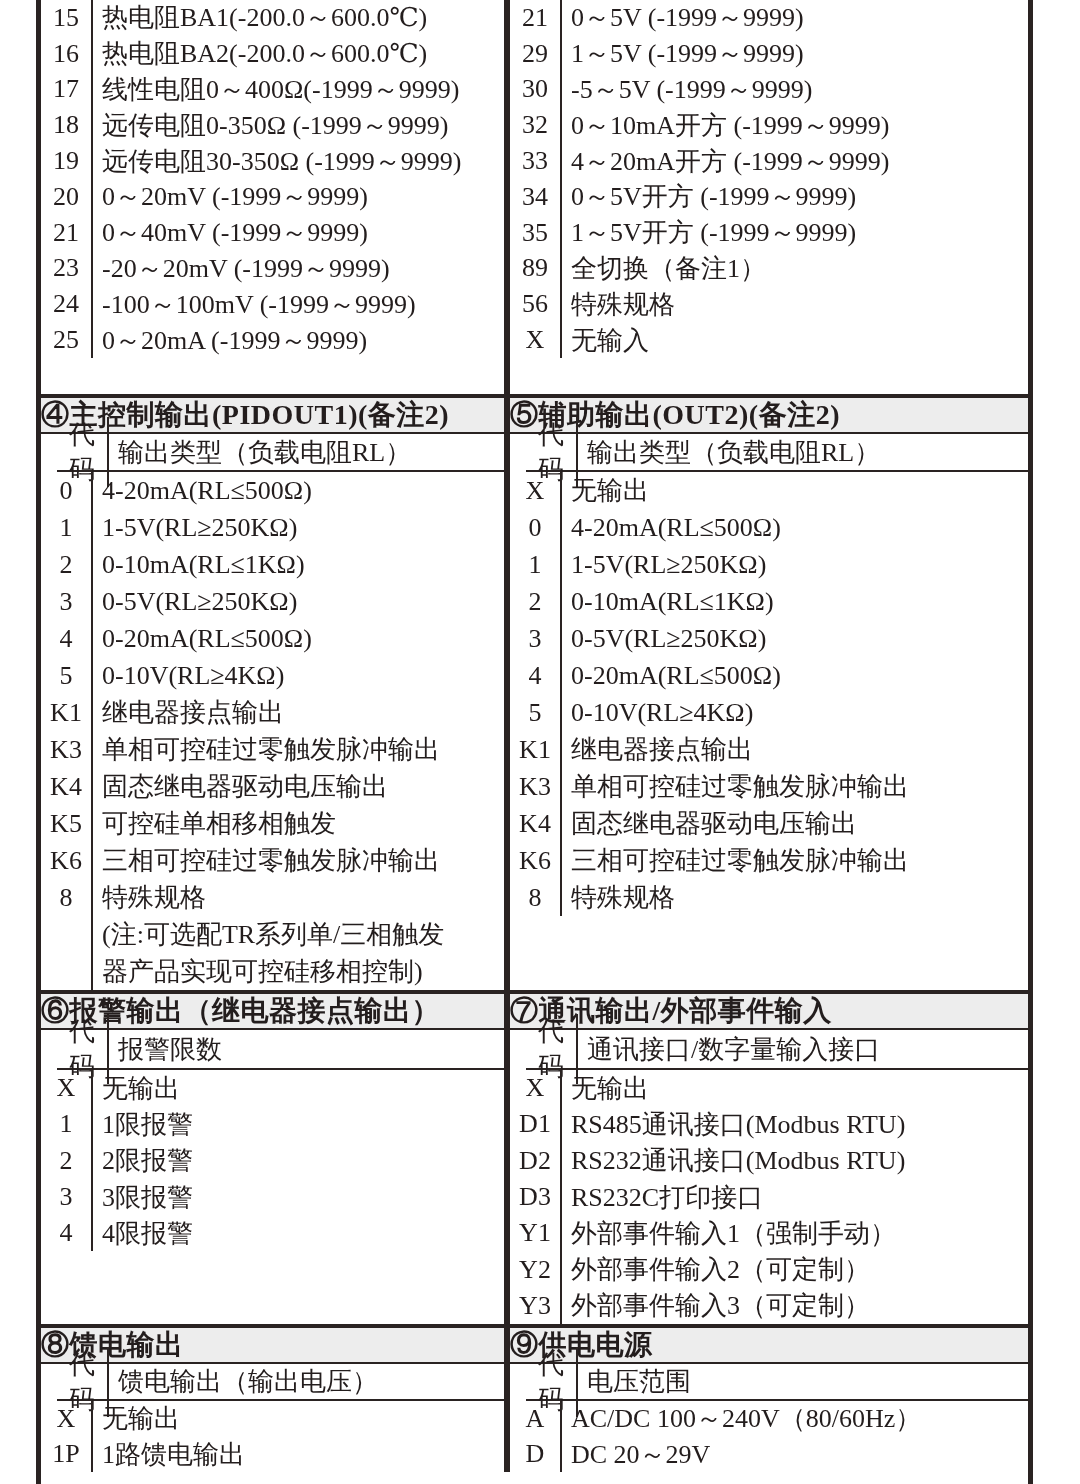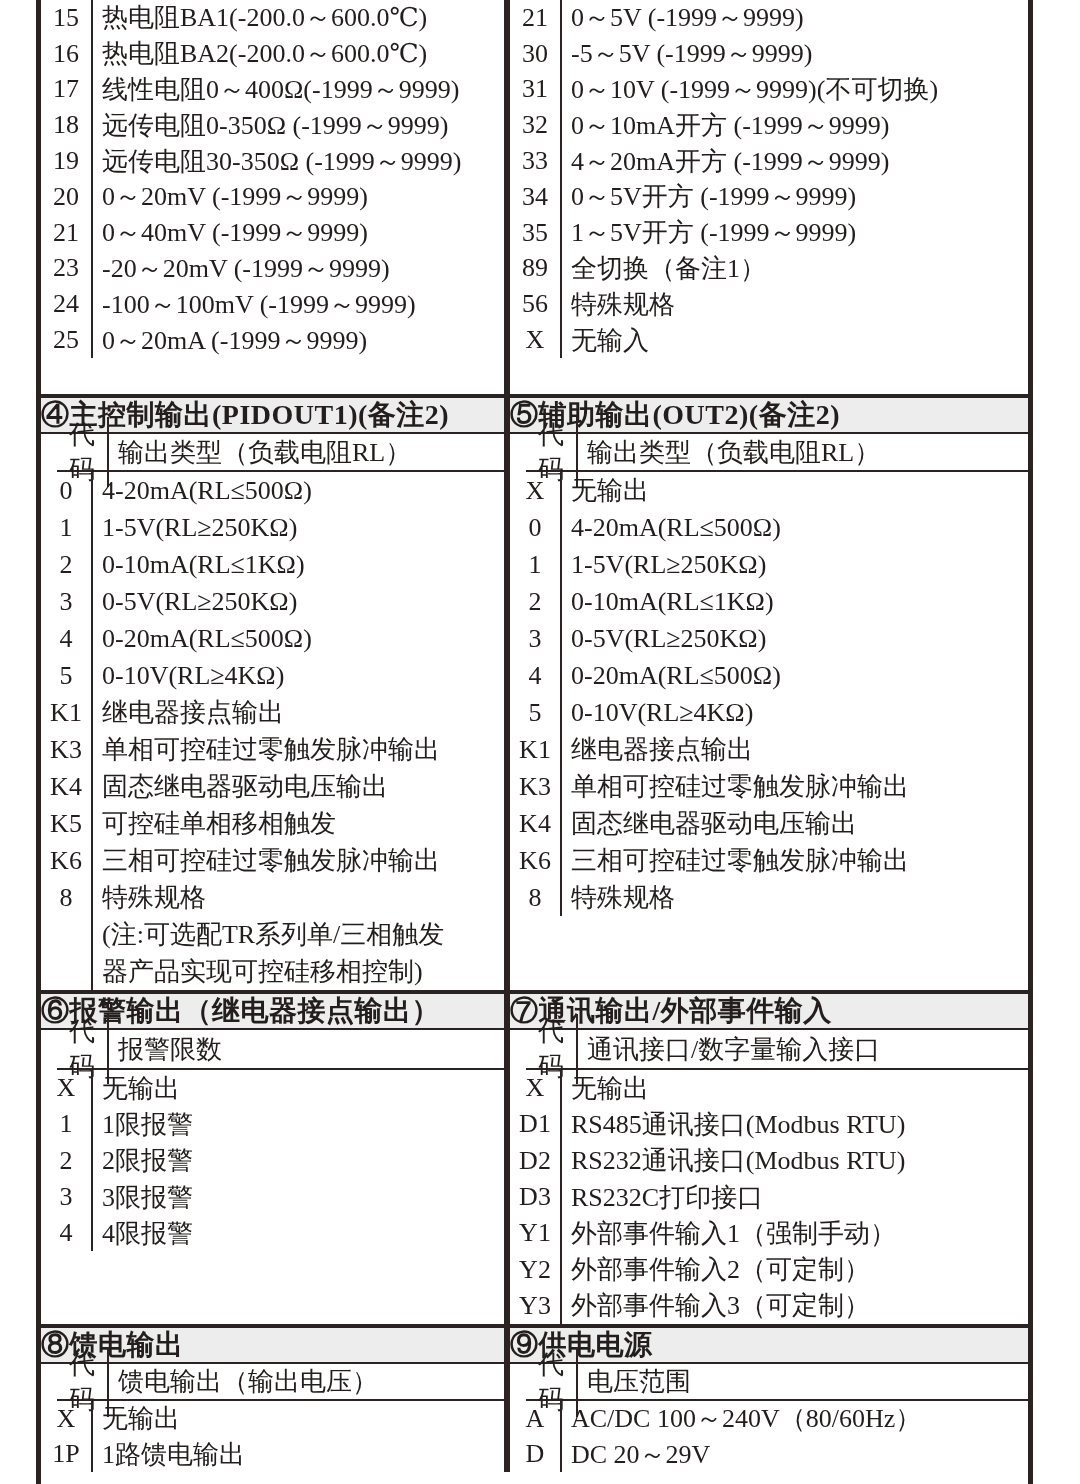--- a/index.html
+++ b/index.html
@@ -105,26 +105,26 @@
           </div>
         </div>
     </div>
     <div class="half hr">
       <div class="rows">
           <div class="row">
             <span class="code">21</span>
             <span class="desc">0～5V (-1999～9999)</span>
           </div>
           <div class="row">
+            <span class="code">29</span>
+            <span class="desc">1～5V (-1999～9999)</span>
+          </div>
+          <div class="row">
             <span class="code">30</span>
             <span class="desc">-5～5V (-1999～9999)</span>
-          </div>
-          <div class="row">
-            <span class="code">31</span>
-            <span class="desc">0～10V (-1999～9999)(不可切换)</span>
           </div>
           <div class="row">
             <span class="code">32</span>
             <span class="desc">0～10mA开方 (-1999～9999)</span>
           </div>
           <div class="row">
             <span class="code">33</span>
             <span class="desc">4～20mA开方 (-1999～9999)</span>
           </div>
           <div class="row">

